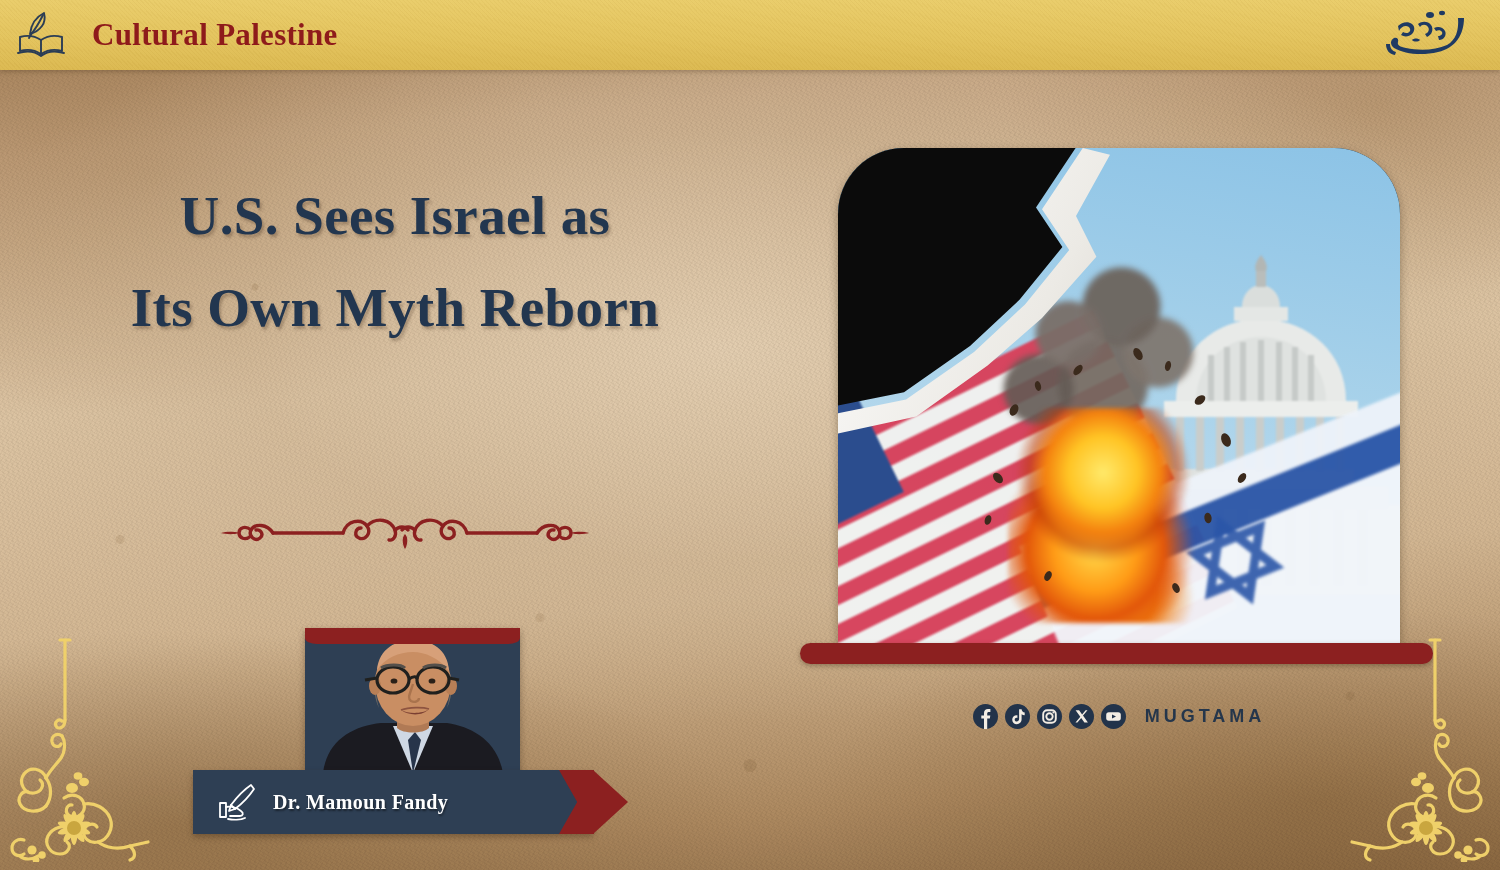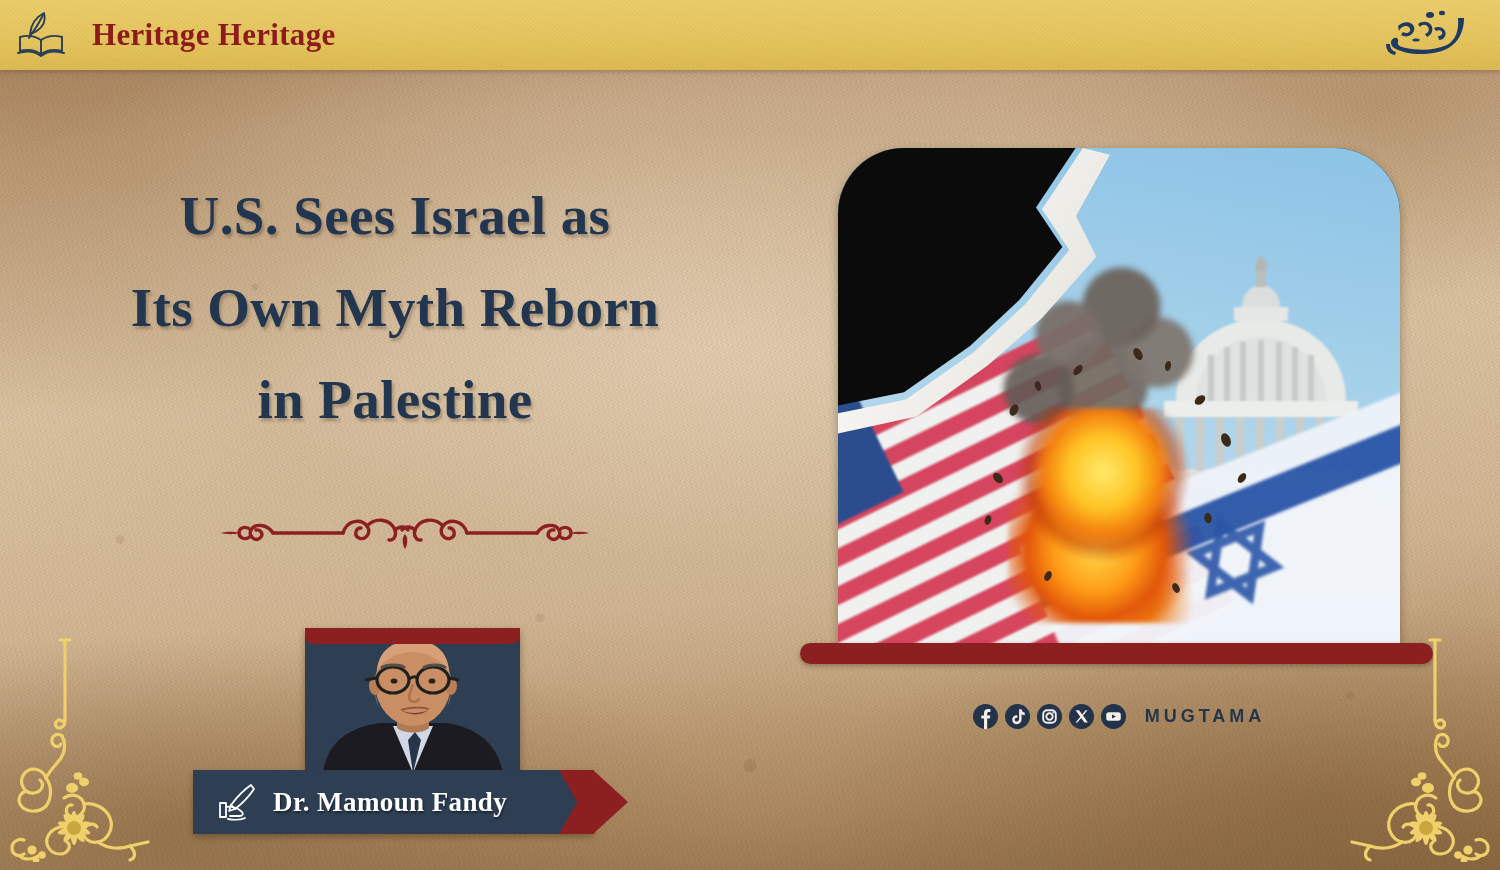--- a/index.html
+++ b/index.html
@@ -187,21 +187,21 @@
     position: absolute;
     left: 366px; top: 0;
     width: 35px; height: 64px;
     background: #8c2020;
     clip-path: polygon(0 0, 100% 0, 100% 100%, 0 100%, 52% 50%);
   }
   .author-icon { width: 42px; height: 42px; margin-left: 22px; flex: 0 0 auto; }
   #author-name {
     margin-left: 16px;
     color: #ffffff;
-    font-size: 27px;
+    font-size: 20px;
     font-weight: bold;
     font-family: "Liberation Serif", serif;
     letter-spacing: .4px;
     text-shadow: 1px 2px 2px rgba(0,0,0,.45);
   }
 
   
   #photo-card {
     position: absolute;
     left: 838px;
@@ -351,21 +351,21 @@
           <path d="M29 6 C26 12 22 19 18 24"></path>
           <path d="M18 24 L15 29"></path>
           <path d="M27 31 C21 27 13 26 6 28 C6 33 6 38 6 42 C13 40 21 41 27 45"></path>
           <path d="M27 31 C33 27 41 26 48 28 C48 33 48 38 48 42 C41 40 33 41 27 45"></path>
           <path d="M27 31 L27 45"></path>
           <path d="M4 44 C14 41 22 43 27 47 C32 43 40 41 50 44"></path>
         </g>
       </svg>
     </span>
 
-    <span id="header-title">Heritage Heritage</span>
+    <span id="header-title">Cultural Palestine</span>
 
     <span id="brand-logo">
       <svg viewBox="0 0 110 62" width="110" height="62">
         <g fill="#1f3a63">
           <path d="M96 14 C96 30 88 44 70 48 C54 52 36 50 26 44 C22 41 22 36 26 34 C29 33 31 35 30 38 C29 41 32 43 38 44 C52 47 68 46 79 41 C88 36 91 26 90 14 Z"></path>
           <path d="M30 22 C34 18 40 17 44 20 C47 22 47 27 44 30 C41 33 36 33 33 31 L35 28 C38 30 41 29 42 27 C43 25 41 22 38 22 C35 22 32 24 31 27 Z"></path>
           <path d="M50 20 C54 17 60 17 63 21 C66 25 64 31 59 33 L57 30 C60 29 62 26 60 23 C58 20 54 20 52 23 Z"></path>
           <path d="M66 24 C70 22 75 23 77 27 C79 31 76 36 71 36 L70 32 C73 32 75 30 74 28 C73 26 70 26 68 27 Z"></path>
           <path d="M22 40 C22 44 24 47 28 48 L27 51 C21 50 18 46 18 40 Z"></path>
           <ellipse cx="62" cy="11" rx="4" ry="3"></ellipse>
@@ -374,21 +374,20 @@
         </g>
       </svg>
     </span>
   </div>
 
   <div id="left-col">
 
     <div id="headline">
       <span class="hl-line">U.S. Sees Israel as</span>
       <span class="hl-line">Its Own Myth Reborn</span>
-      <span class="hl-line">in Palestine</span>
     </div>
 
     <div id="divider">
       <svg viewBox="0 0 420 46" width="420" height="46">
         <g fill="none" stroke="#8c2020" stroke-width="3.4" stroke-linecap="round">
           <line x1="78" y1="23" x2="148" y2="23"></line>
           <line x1="272" y1="23" x2="342" y2="23"></line>
           <path d="M148 23 C152 10 166 8 172 16 C177 23 170 31 164 28 C159 26 160 18 166 18"></path>
           <path d="M272 23 C268 10 254 8 248 16 C243 23 250 31 256 28 C261 26 260 18 254 18"></path>
           <path d="M172 16 C182 6 196 10 200 20 C202 26 198 31 194 30"></path>

